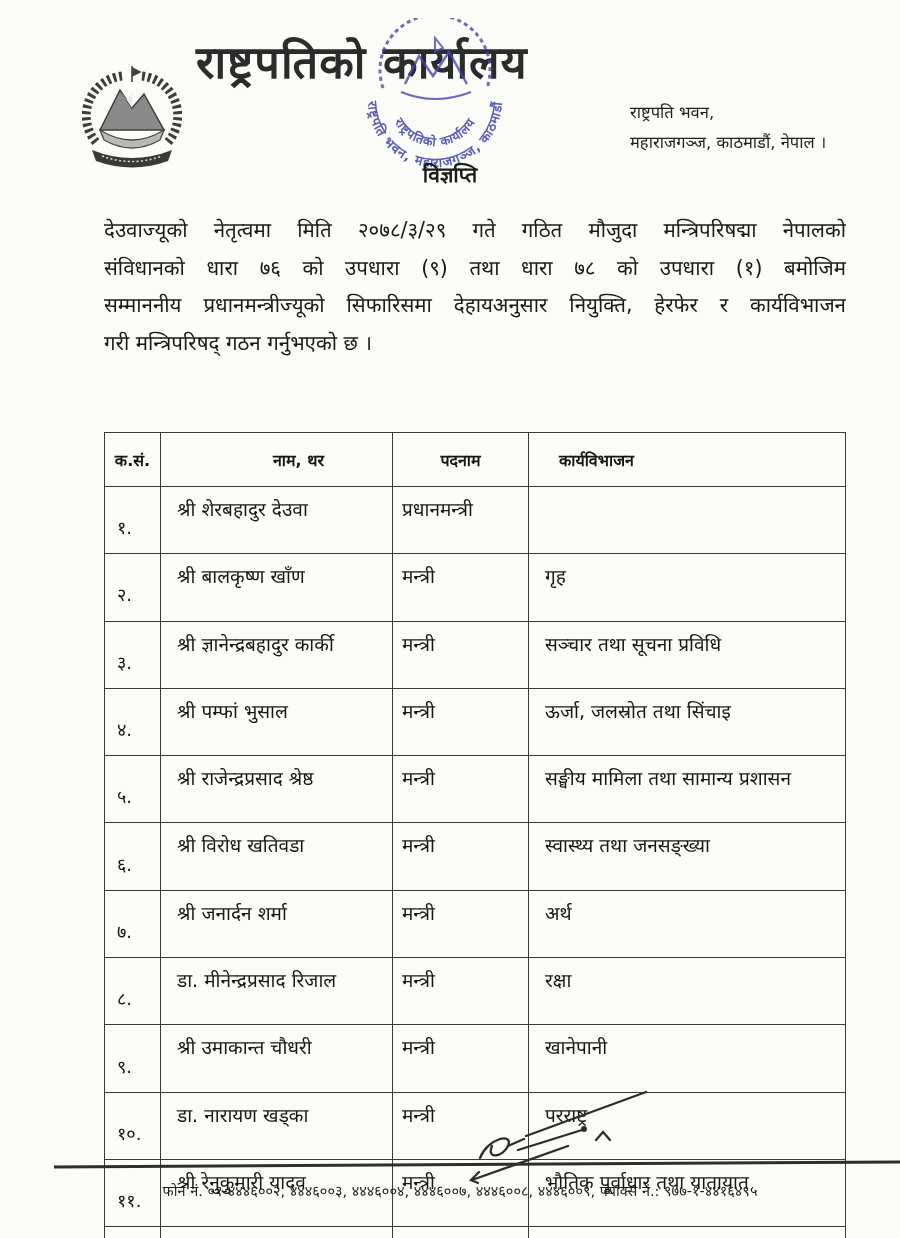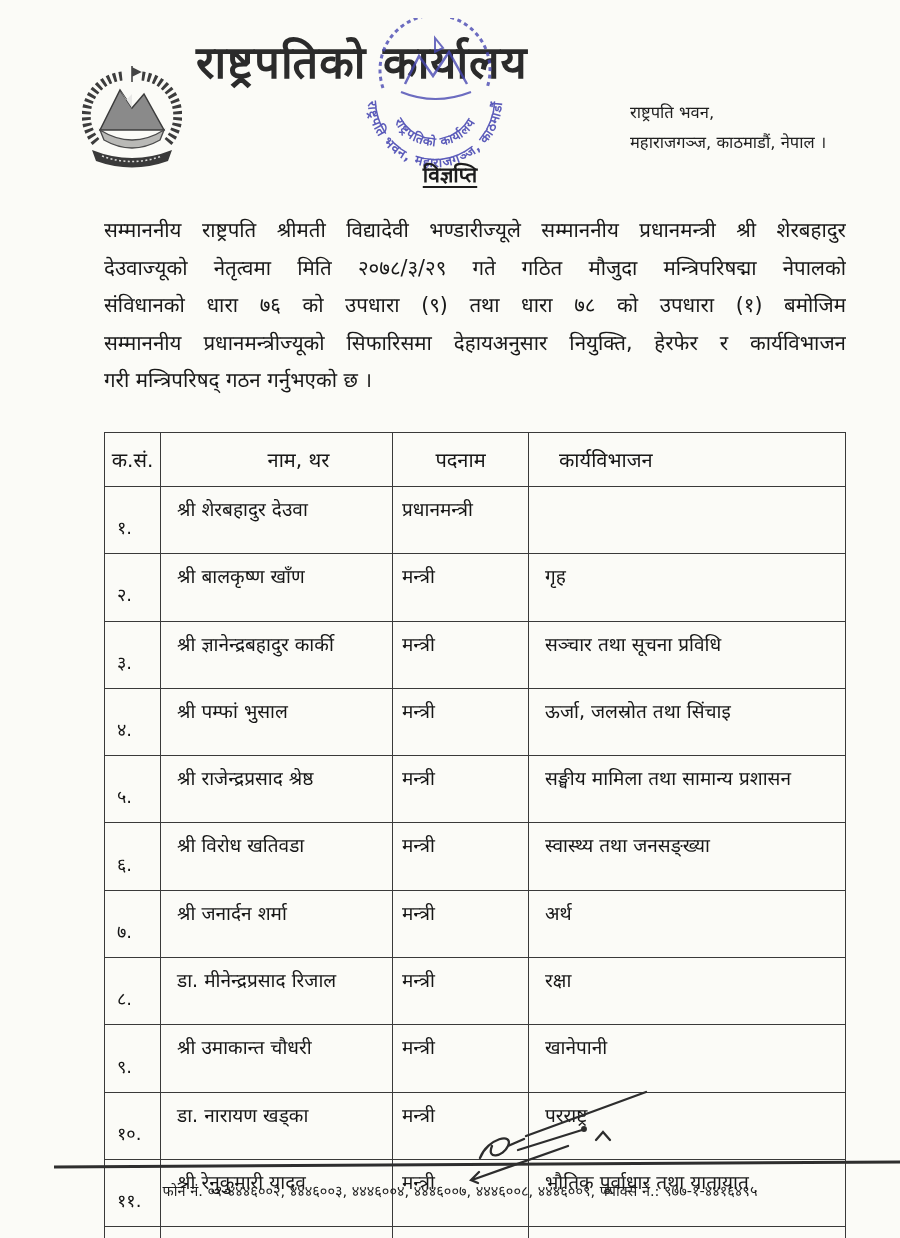--- a/index.html
+++ b/index.html
@@ -17,37 +17,37 @@
     left:196px;top:30px;width:460px;
     font-size:45px;font-weight:700;color:#2b2b2b;
     letter-spacing:1px;white-space:nowrap;
   }
   .stamp{left:353px;top:18px;width:164px;height:164px;opacity:.88;}
   .address{left:622px;top:98px;font-size:16.5px;line-height:30px;color:#1f1f1f;margin-left:8px;}
   .notice-heading{
     left:0;top:160px;width:900px;text-align:center;
     font-size:21px;font-weight:700;color:#1c1c1c;
   }
-  .notice-heading span{text-decoration:underline;text-underline-offset:4px;text-align:center;}
+  .notice-heading span{text-underline-offset:4px;text-align:center;}
 
   
   .paragraph{left:104px;top:212px;width:742px;font-size:20.5px;color:#181818;}
   .para-line{height:37.6px;line-height:37.6px;white-space:nowrap;}
   .para-line.justify{
     white-space:normal;text-align:justify;text-align-last:justify;
     height:37.6px;line-height:37.6px;overflow:hidden;
   }
 
   
   .ministers{left:104px;top:432px;border-collapse:collapse;table-layout:fixed;}
   .ministers th,.ministers td{
     border:1.6px solid #3a3a3a;padding:0;margin:0;
     font-weight:400;color:#161616;overflow:hidden;
   }
-  .ministers th{height:53px;font-size:20px;font-weight:400;vertical-align:middle;}
+  .ministers th{height:53px;font-size:16px;font-weight:700;vertical-align:middle;}
   .ministers td{height:52.3px;font-size:19px;vertical-align:top;}
   .col-sn{width:56px;}
   .col-name{width:232px;}
   .col-post{width:136px;}
   .col-port{width:317px;}
   th.h-sn{text-align:center;}
   th.h-name{text-align:center;padding-left:44px;}
   th.h-post{text-align:center;}
   th.h-port{text-align:left;padding-left:30px;}
   td.c-sn{vertical-align:middle;padding:14px 0 0 12px;font-size:18px;}
@@ -104,21 +104,20 @@
 <div class="abs address">
   <div>राष्ट्रपति भवन,</div>
   <div>महाराजगञ्ज, काठमाडौं, नेपाल ।</div>
 </div>
 
 <div class="abs notice-heading">
   <span>विज्ञप्ति</span>
 </div>
 
 <div class="abs paragraph" id="paragraph">
-    <div class="para-line justify">सम्माननीय राष्ट्रपति श्रीमती विद्यादेवी भण्डारीज्यूले सम्माननीय प्रधानमन्त्री श्री शेरबहादुर</div>
     <div class="para-line justify">देउवाज्यूको नेतृत्वमा मिति २०७८/३/२९ गते गठित मौजुदा मन्त्रिपरिषद्मा नेपालको</div>
     <div class="para-line justify">संविधानको धारा ७६ को उपधारा (९) तथा धारा ७८ को उपधारा (१) बमोजिम</div>
     <div class="para-line justify">सम्माननीय प्रधानमन्त्रीज्यूको सिफारिसमा देहायअनुसार नियुक्ति, हेरफेर र कार्यविभाजन</div>
     <div class="para-line">गरी मन्त्रिपरिषद् गठन गर्नुभएको छ ।</div>
   </div>
 
 <table class="abs ministers" id="ministers">
   <colgroup>
     <col class="col-sn">
       <col class="col-name">

